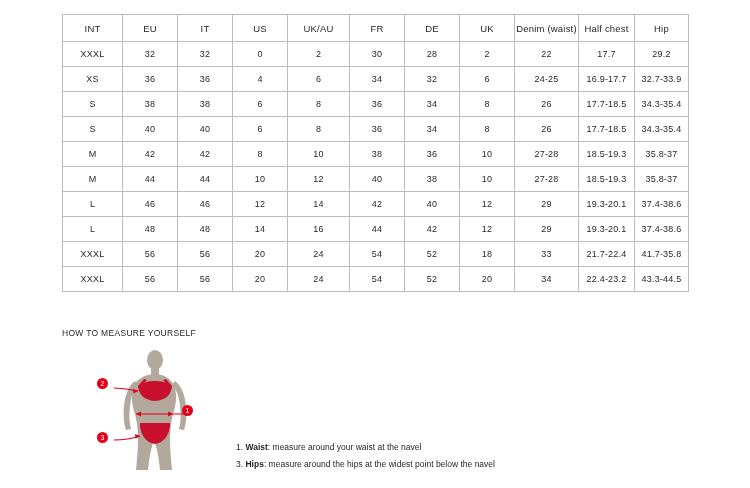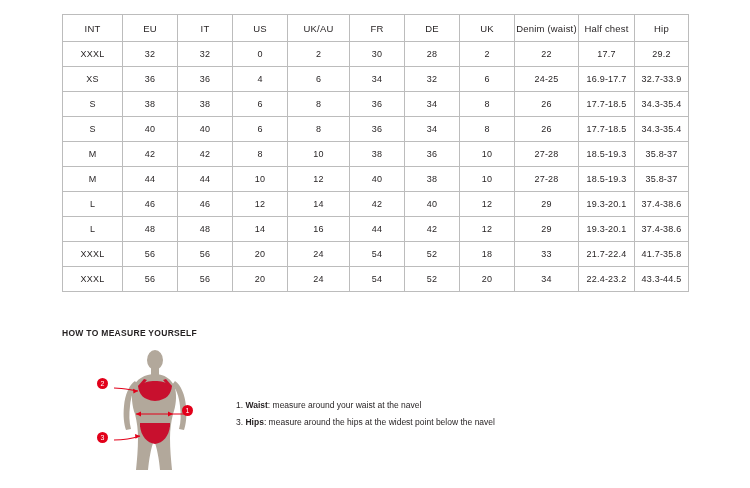--- a/index.html
+++ b/index.html
@@ -62,29 +62,29 @@
 
   
   .measure-section {
     position: absolute;
     left: 62px;
     top: 328px;
     width: 620px;
   }
   .measure-title {
     font-size: 8.5px;
-    font-weight: bold;
+    font-weight: normal;
     letter-spacing: 0.3px;
     color: #231f20;
     margin-bottom: 10px;
   }
   .measure-body {
     position: relative;
     display: flex;
-    align-items: center;
+    align-items: flex-end;
   }
   .figure-area {
     position: relative;
     width: 120px;
     height: 125px;
     margin-left: 38px;
     flex: 0 0 auto;
   }
   .measure-list {
     margin-left: 16px;

